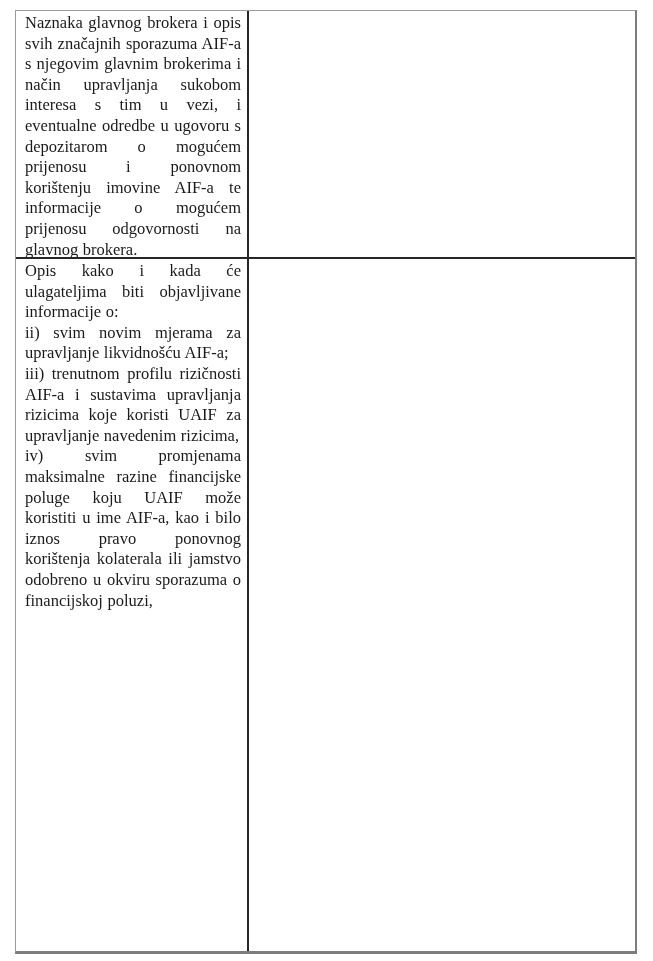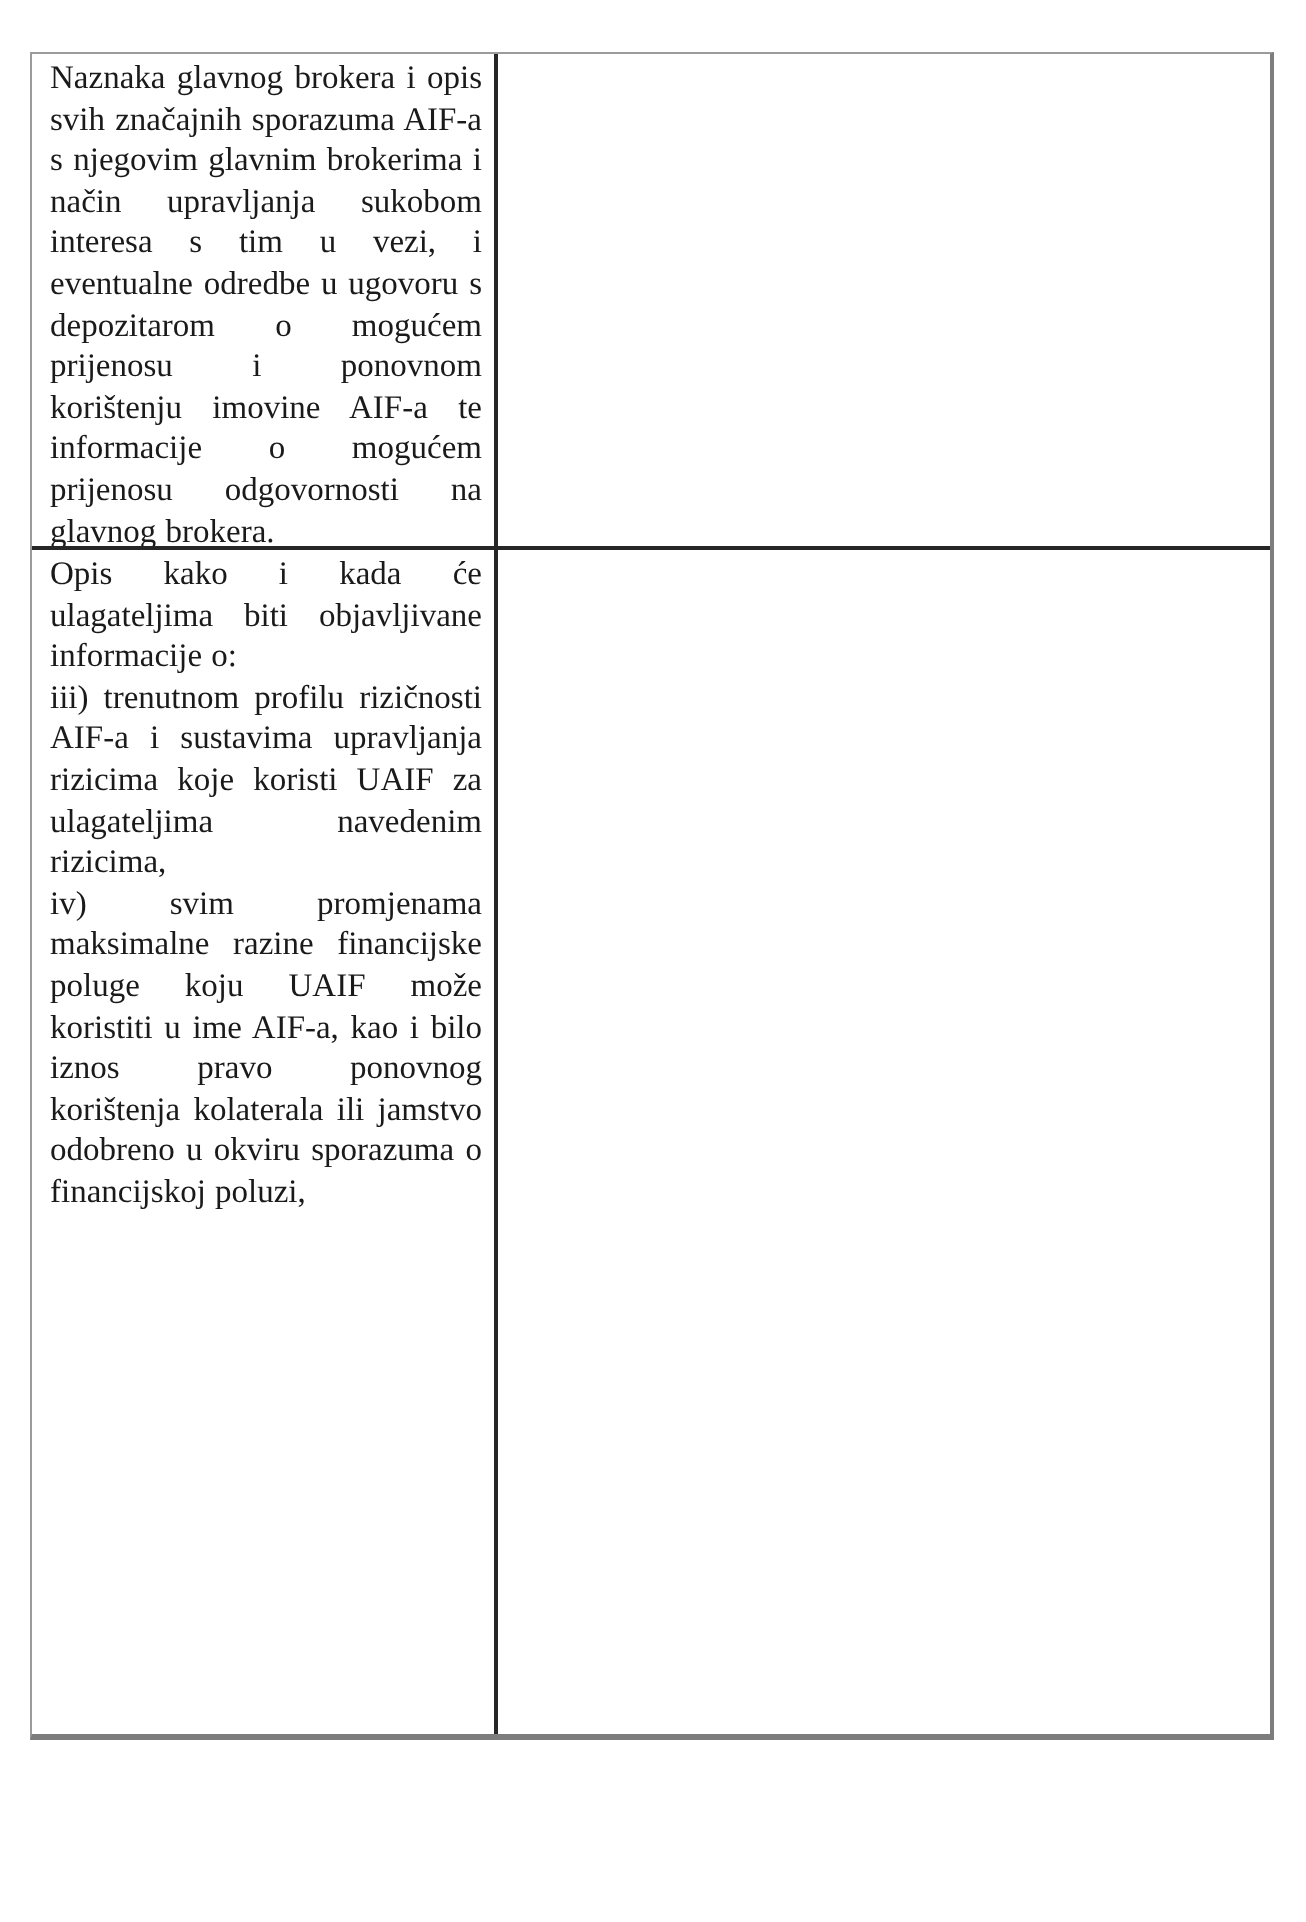--- a/index.html
+++ b/index.html
@@ -14,30 +14,29 @@
     background: #ffffff;
     overflow: hidden;
     font-family: "Liberation Serif", "DejaVu Serif", serif;
     color: #1a1a1a;
   }
   .doc-table {
     position: absolute;
     left: 15px;
     top: 10px;
     width: 622px;
-    height: 844px;
+    height: 944px;
     box-sizing: border-box;
     background: #ffffff;
     border-top: 1px solid #9b9b9b;
     border-left: 1px solid #9b9b9b;
     border-right: 2px solid #7d7d7d;
     border-bottom: 3px solid #7d7d7d;
     display: flex;
     flex-direction: column;
-    margin-top: 16px;
   }
   .t-row {
     display: flex;
     flex: 1 1 auto;
     min-height: 0;
   }
   .t-row.row-first {
     flex: 0 0 246px;
     border-bottom: 2px solid #262626;
   }
@@ -73,20 +72,21 @@
     <div class="t-row row-first">
       <div class="t-cell col-left">
           <p>Naznaka glavnog brokera i opis svih značajnih sporazuma AIF-a s njegovim glavnim brokerima i način upravljanja sukobom interesa s tim u vezi, i eventualne odredbe u ugovoru s depozitarom o mogućem prijenosu i ponovnom korištenju imovine AIF-a te informacije o mogućem prijenosu odgovornosti na glavnog brokera.</p>
         </div>
       <div class="t-cell col-right"></div>
     </div>
 
     <div class="t-row row-second">
       <div class="t-cell col-left">
           <p>Opis kako i kada će ulagateljima biti objavljivane informacije o:</p>
-          <p>iii) trenutnom profilu rizičnosti AIF-a i sustavima upravljanja rizicima koje koristi UAIF za ulagateljima navedenim rizicima,</p>
+          <p>ii) svim novim mjerama za upravljanje likvidnošću AIF-a;</p>
+          <p>iii) trenutnom profilu rizičnosti AIF-a i sustavima upravljanja rizicima koje koristi UAIF za upravljanje navedenim rizicima,</p>
           <p>iv) svim promjenama maksimalne razine financijske poluge koju UAIF može koristiti u ime AIF-a, kao i bilo iznos pravo ponovnog korištenja kolaterala ili jamstvo odobreno u okviru sporazuma o financijskoj poluzi,</p>
         </div>
       <div class="t-cell col-right"></div>
     </div>
 
   </div>
 </div>
 
 </body></html>

